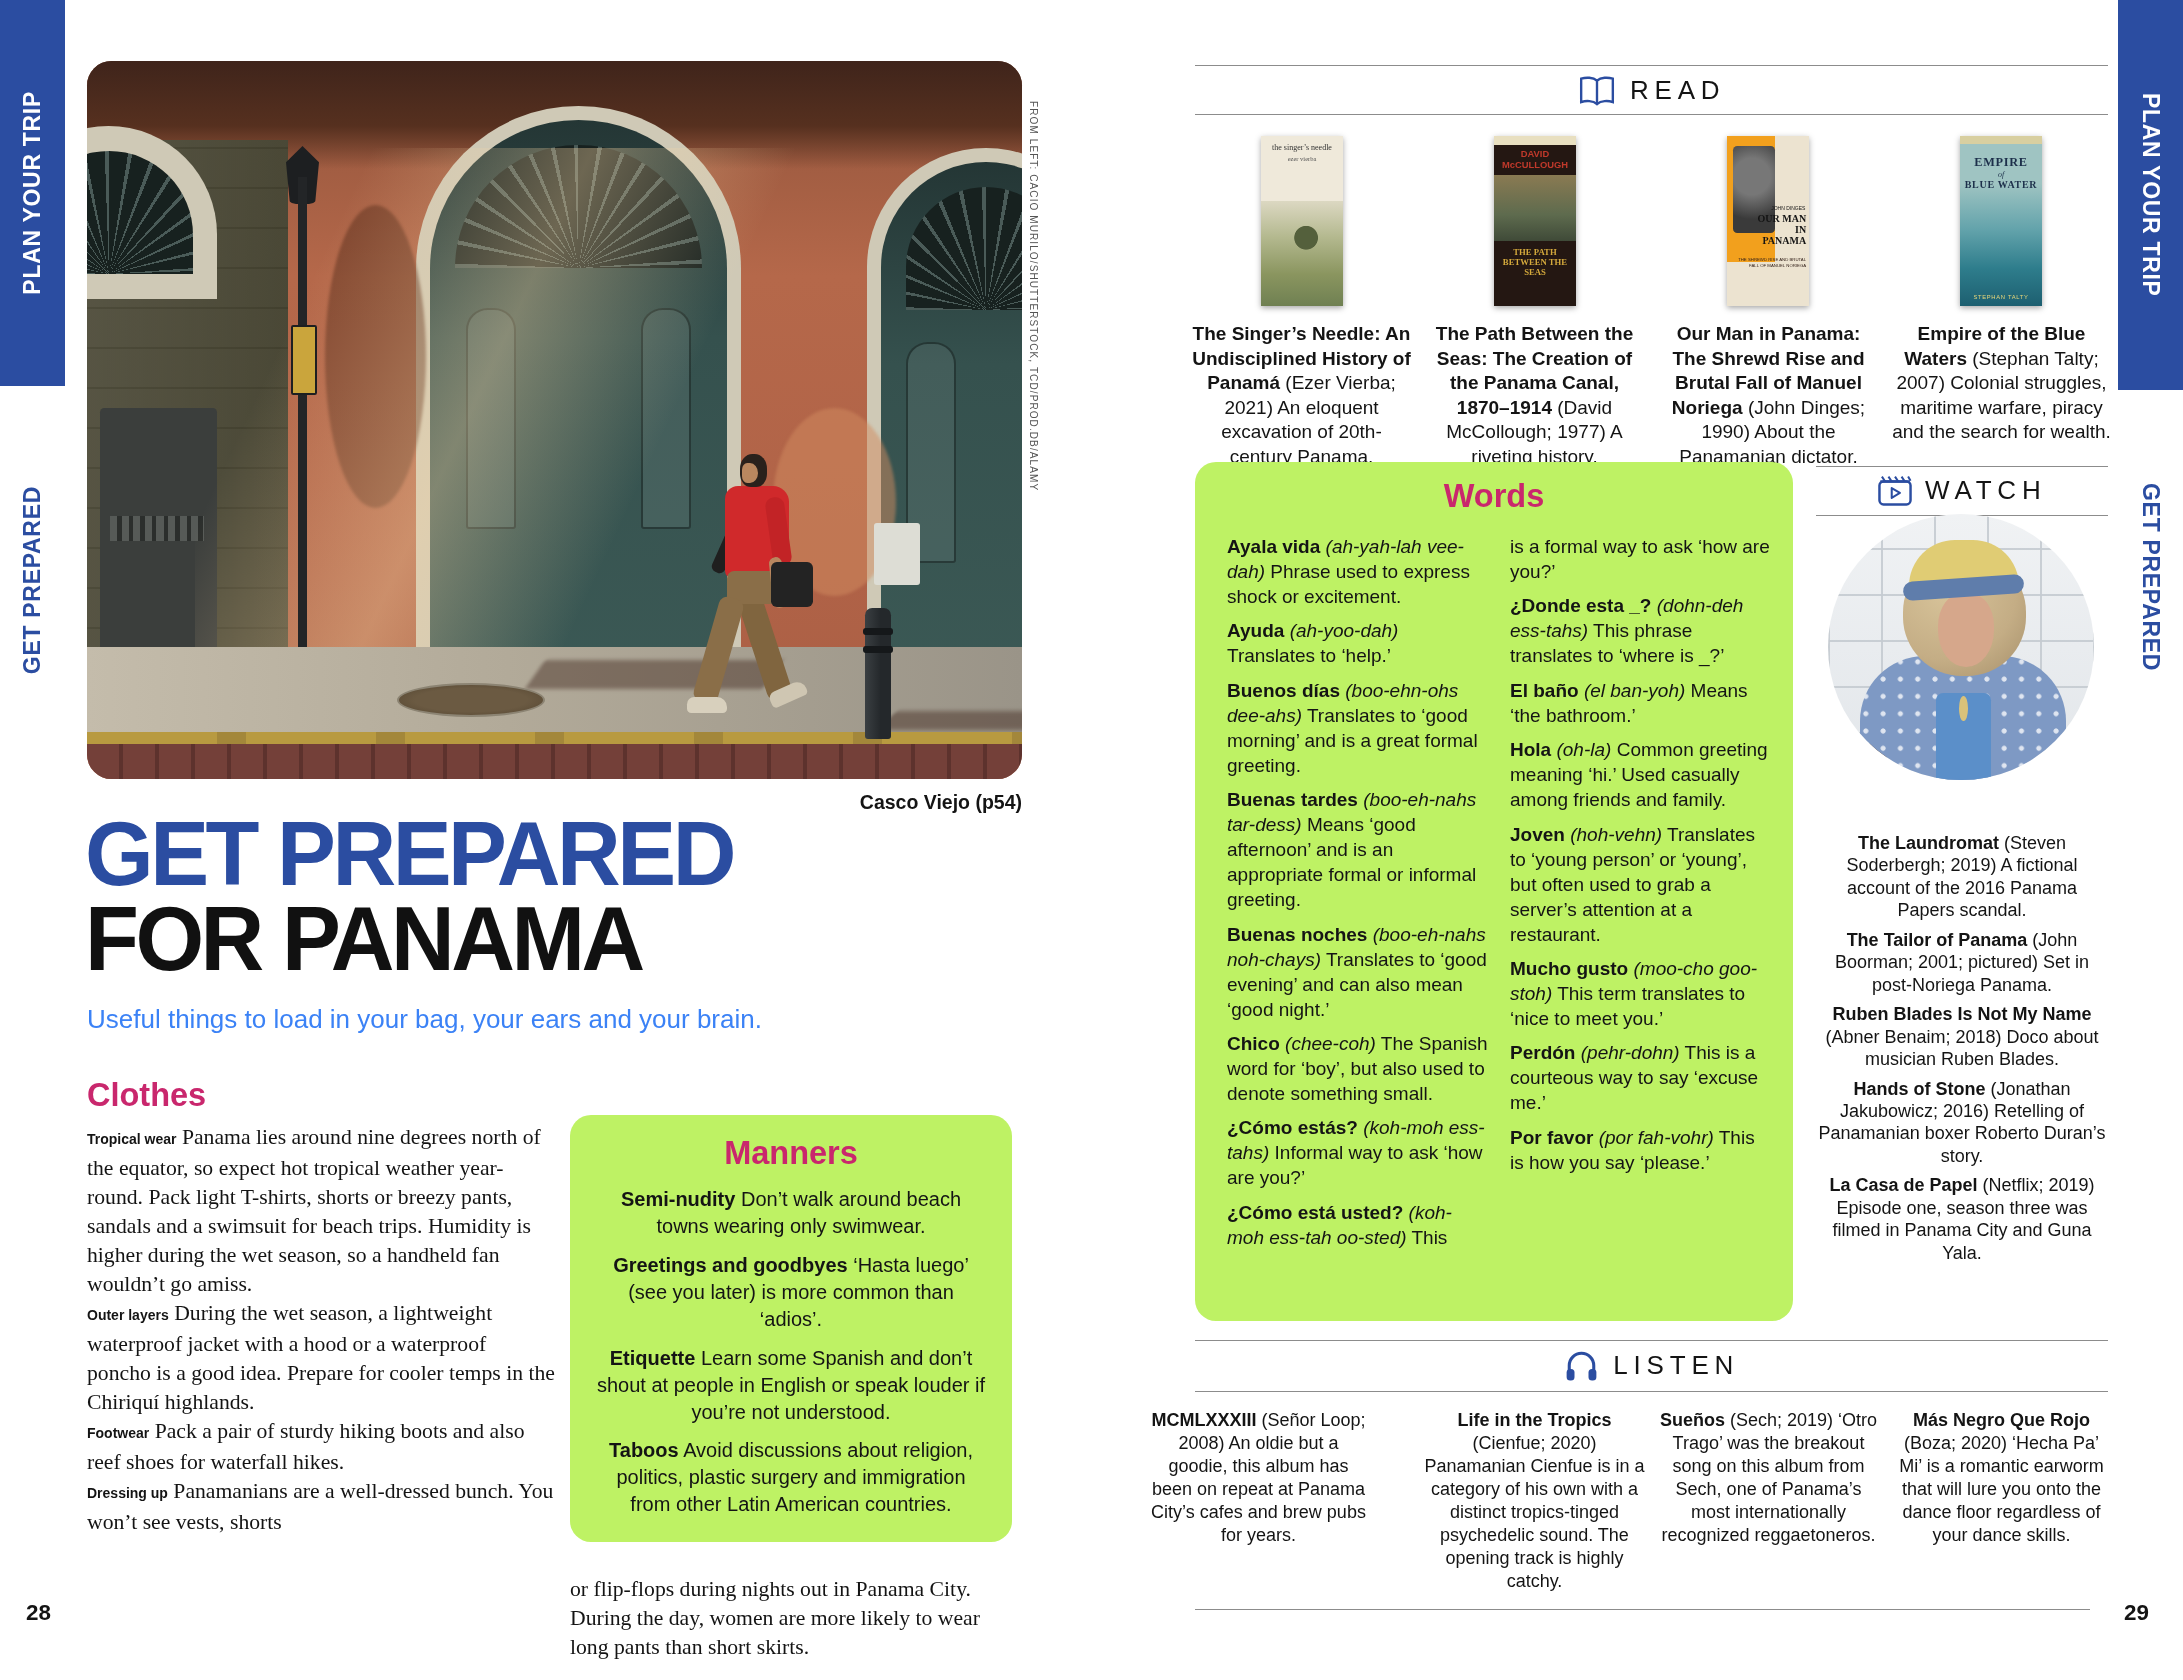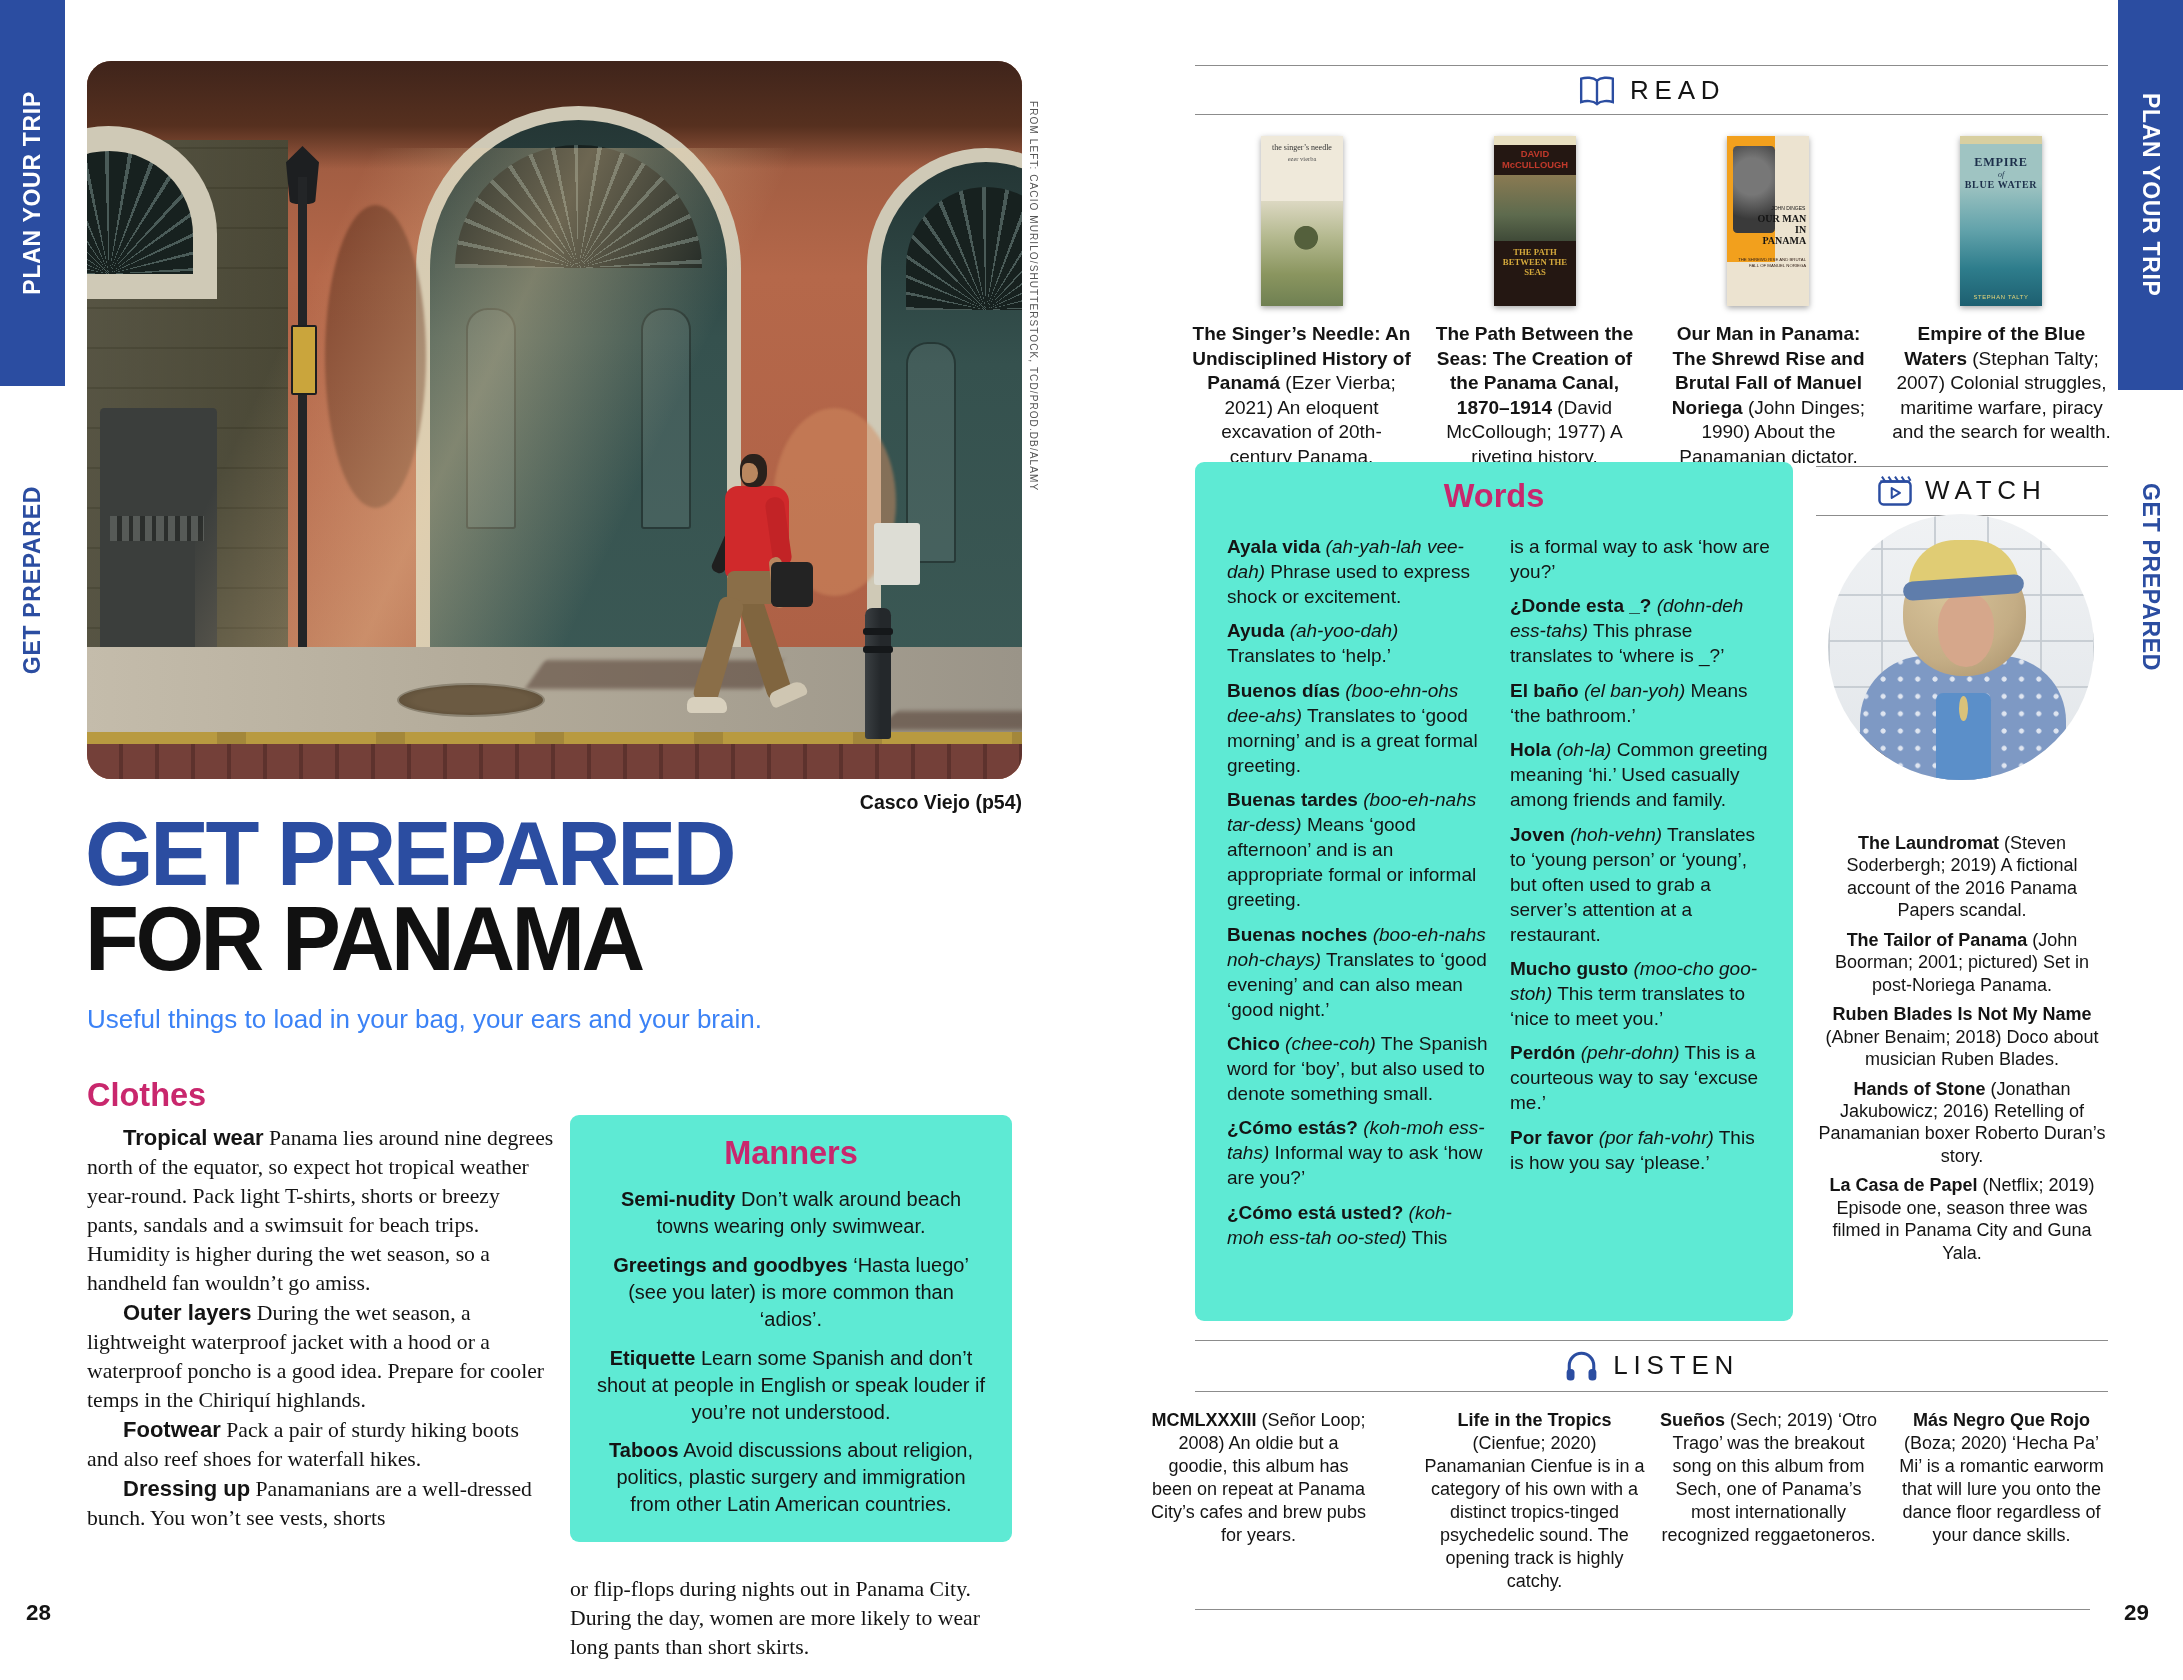--- a/index.html
+++ b/index.html
@@ -64,25 +64,25 @@
   .title{font-weight:bold;font-size:91px;line-height:84px;letter-spacing:-3.6px;transform:scaleX(.97);transform-origin:left;}
   .title1{left:85px;top:812px;color:#2b4da1;}
   .title2{left:85px;top:897px;color:#111;}
   .subtitle{left:87px;top:1004px;font-size:26px;color:#3b82f6;}
 
   .h-pink{color:#c9276d;font-weight:bold;font-size:32.5px;}
 
   
   .clothes-col{left:87px;top:1123px;width:468px;font-family:"Liberation Serif",serif;font-size:21.7px;line-height:29px;}
   .c-entry{margin:0;}
-  .lead-sans{font-family:"Liberation Sans",sans-serif;font-weight:bold;font-size:22px;margin-left:36px;}
+  .lead-sans{font-family:"Liberation Sans",sans-serif;font-weight:bold;font-size:14px;}
   .cont{left:570px;top:1575px;width:446px;font-family:"Liberation Serif",serif;font-size:21.7px;line-height:29px;}
 
   
-  .purplebox{background:#5eead4;border-radius:9px;}
+  .purplebox{background:#bef264;border-radius:21px;}
   .manners{left:570px;top:1115px;width:442px;height:427px;padding:20px 24.5px;box-sizing:border-box;text-align:center;}
   .m-entry{margin:0 0 11.6px 0;font-size:20px;line-height:27px;}
   .m-entry b{font-size:20px;}
 
   
   .rule{position:absolute;height:1.4px;background:#8c8c8c;}
   .sec-head{display:flex;align-items:center;justify-content:center;gap:14.4px;font-weight:normal;font-size:26px;letter-spacing:5.8px;}
   .entry b:empty,.entry i:empty{display:none;}
 
   

